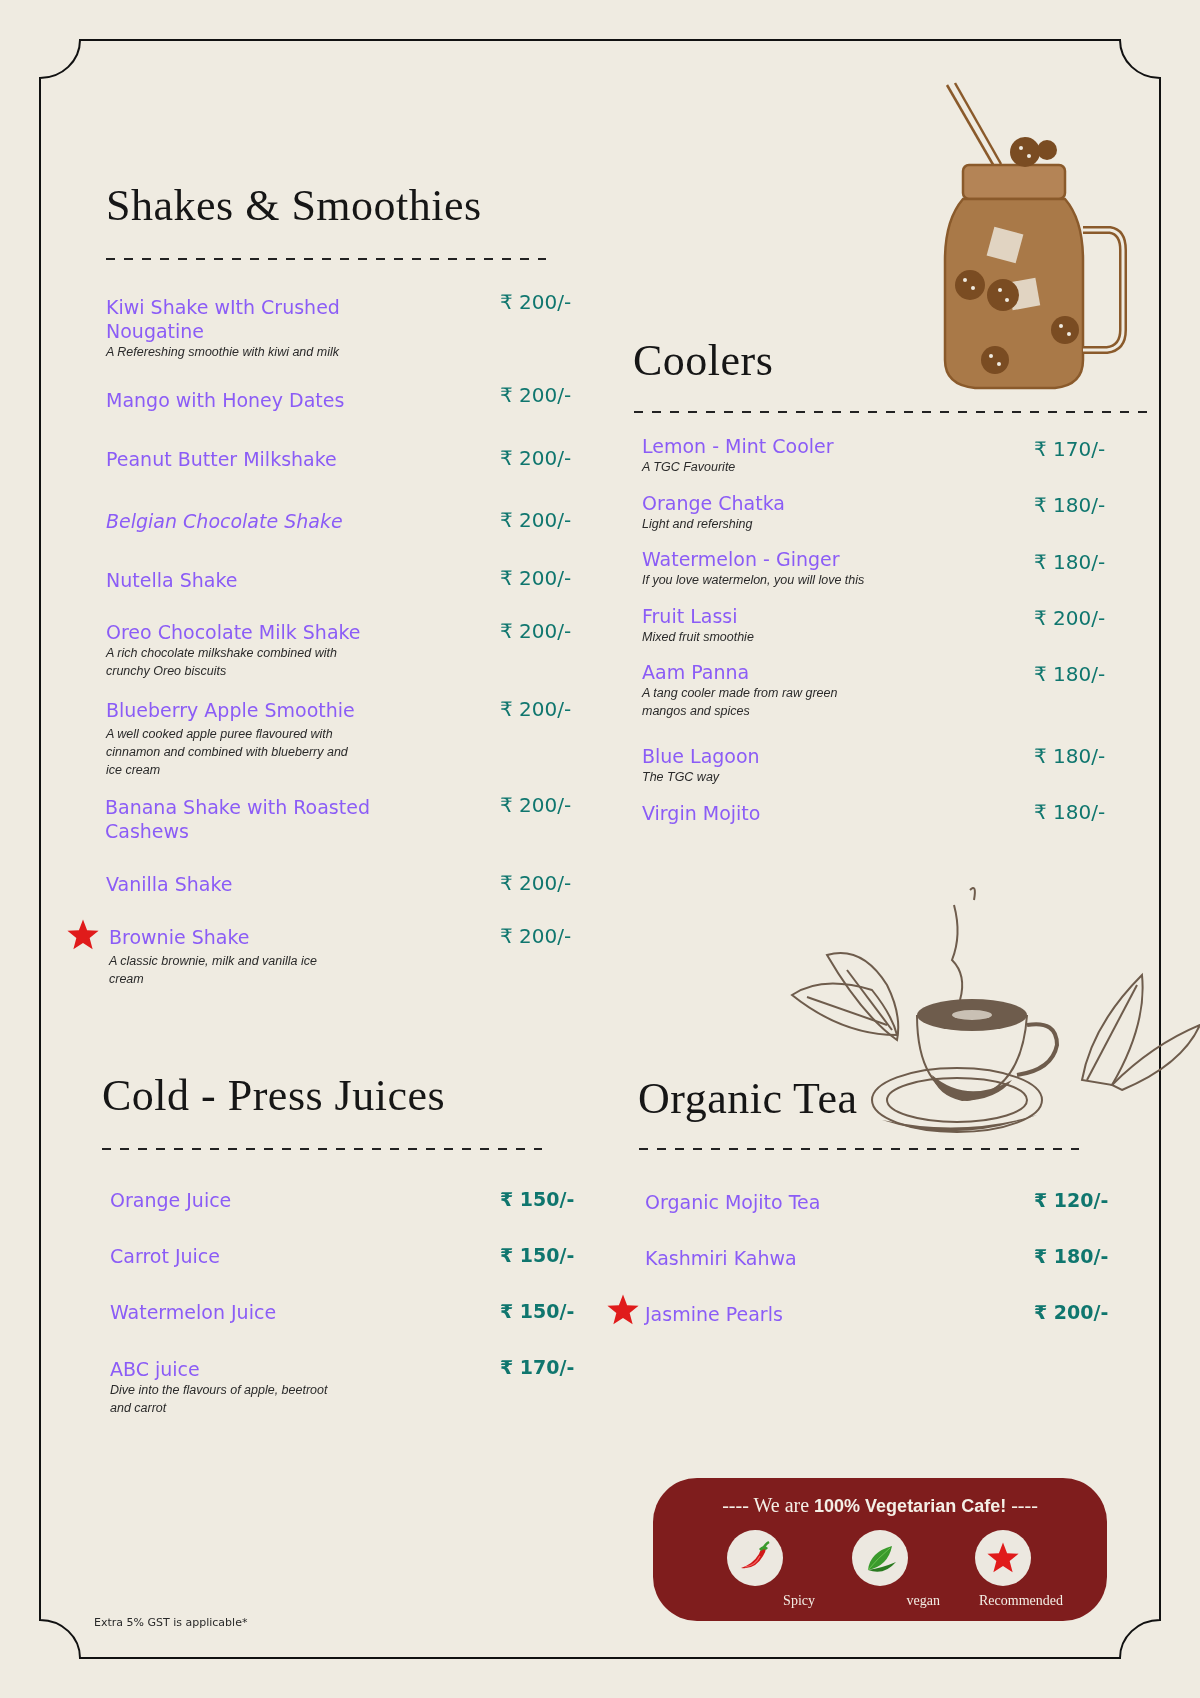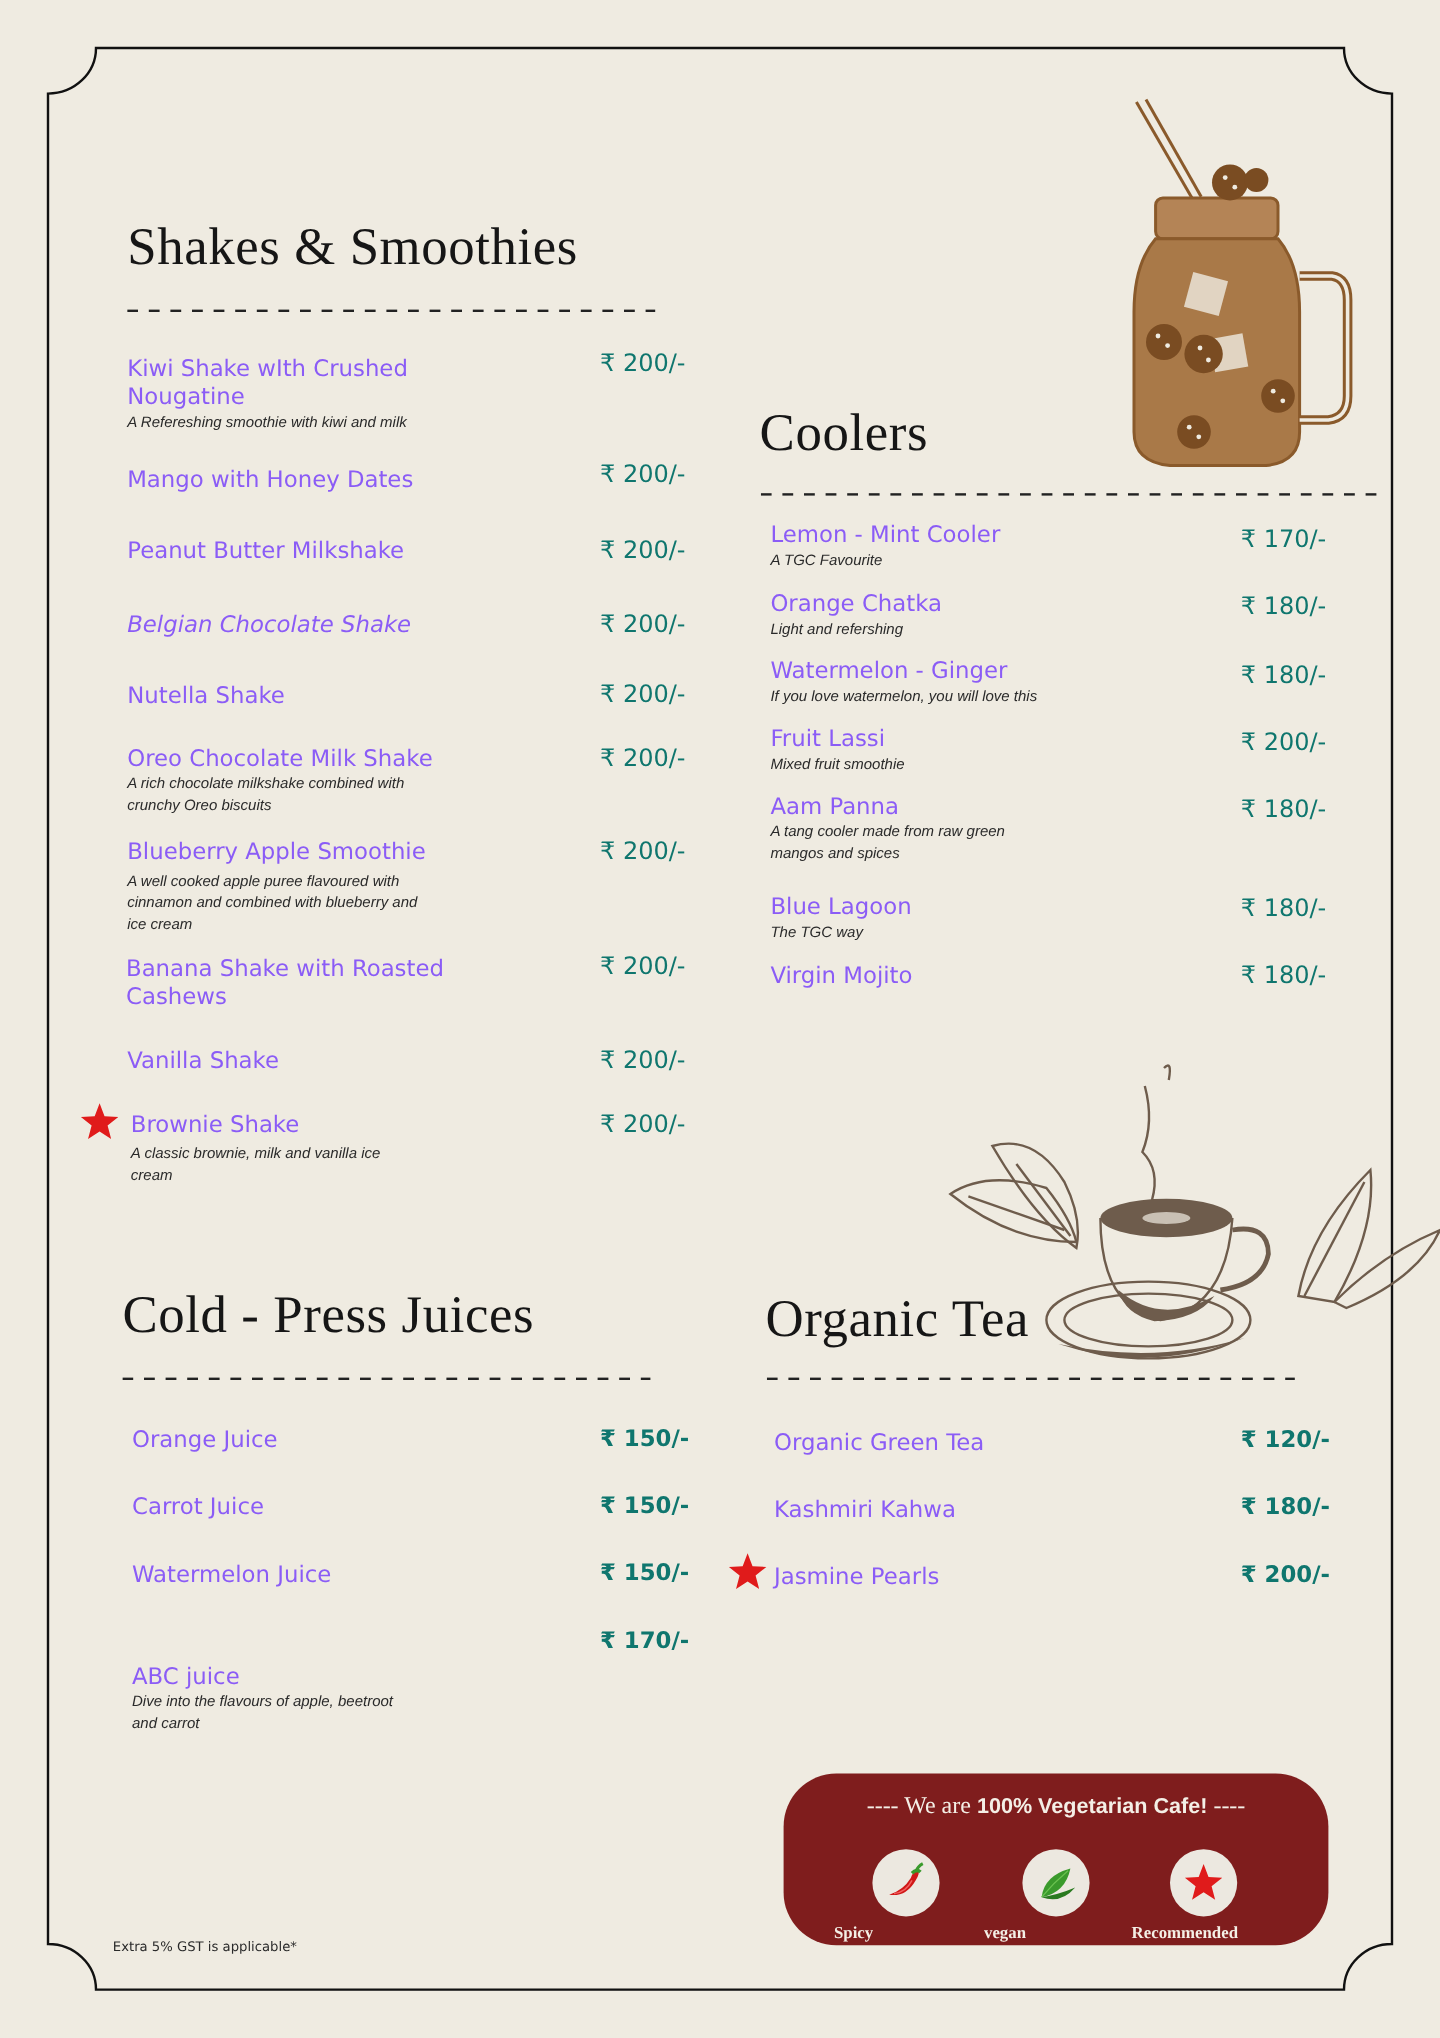--- a/index.html
+++ b/index.html
@@ -61,21 +61,21 @@
     border-radius: 44px;
   }
   .badge-title {
     position: absolute; left: 0; right: 0; top: 16px;
     text-align: center;
     color: #f4efe6;
     font-size: 20px;
     font-family: "Liberation Serif", serif;
   }
   .badge-title b { font-family: "Liberation Sans", sans-serif; font-weight: bold; font-size: 18px; }
-  .legend-item { position: absolute; top: 63px; width: 120px; text-align: left; font-weight: bold; }
+  .legend-item { position: absolute; top: 52px; width: 120px; text-align: right; }
   .legend-circle {
     width: 56px; height: 56px; border-radius: 50%;
     background: #ece8e0; margin: 0 auto;
     display: flex; align-items: center; justify-content: center;
   }
   .legend-label {
     margin-top: 7px;
     color: #f4efe6;
     font-family: "Liberation Serif", serif;
     font-size: 14px;
@@ -278,34 +278,34 @@
   <div class="item" style="left:110px;top:1244px;">
     <div class="item-name">Carrot Juice</div>
   </div>
   <div class="price bold" style="left:500px;top:1244px;">₹ 150/-</div>
 
   <div class="item" style="left:110px;top:1300px;">
     <div class="item-name">Watermelon Juice</div>
   </div>
   <div class="price bold" style="left:500px;top:1300px;">₹ 150/-</div>
 
-  <div class="item" style="left:110px;top:1357px;margin-top:28px;">
+  <div class="item" style="left:110px;top:1357px;">
     <div class="item-name">ABC juice</div>
     <div class="item-desc">Dive into the flavours of apple, beetroot</div>
     <div class="item-desc">and carrot</div>
   </div>
   <div class="price bold" style="left:500px;top:1356px;">₹ 170/-</div>
 </div>
 
 <h2 class="section-title" style="left:638px;top:1073px;">Organic Tea</h2>
 <div class="dash" style="left:639px;top:1148px;width:440px;"></div>
 
 <div>
   <div class="item" style="left:645px;top:1190px;">
-    <div class="item-name">Organic Green Tea</div>
+    <div class="item-name">Organic Mojito Tea</div>
   </div>
   <div class="price bold" style="left:1034px;top:1189px;">₹ 120/-</div>
 
   <div class="item" style="left:645px;top:1246px;">
     <div class="item-name">Kashmiri Kahwa</div>
   </div>
   <div class="price bold" style="left:1034px;top:1245px;">₹ 180/-</div>
 
   <svg class="star" style="left:606px;top:1293px;" viewBox="0 0 24 24">
     <polygon points="12,1 14.9,8.6 23,9 16.7,14.1 18.8,22 12,17.6 5.2,22 7.3,14.1 1,9 9.1,8.6" fill="#e01b1b"></polygon>

